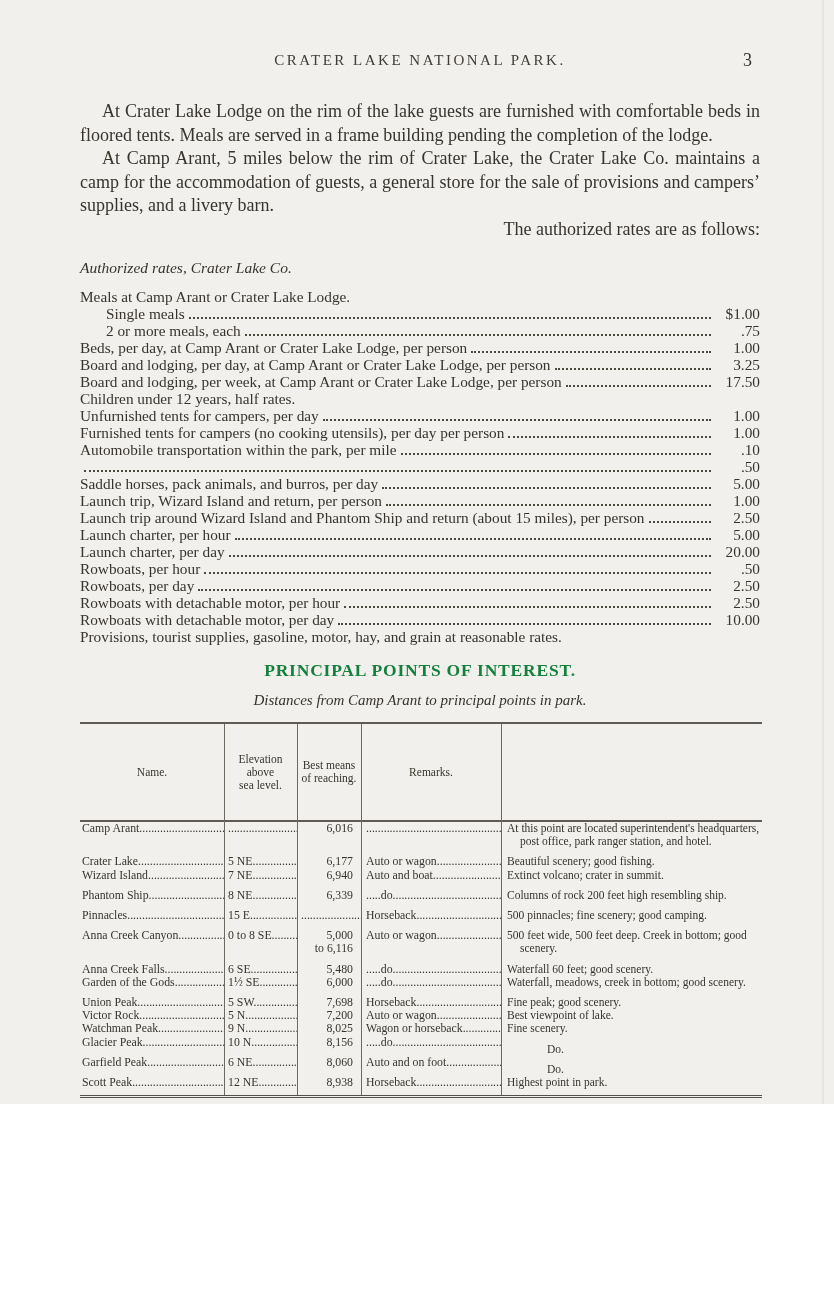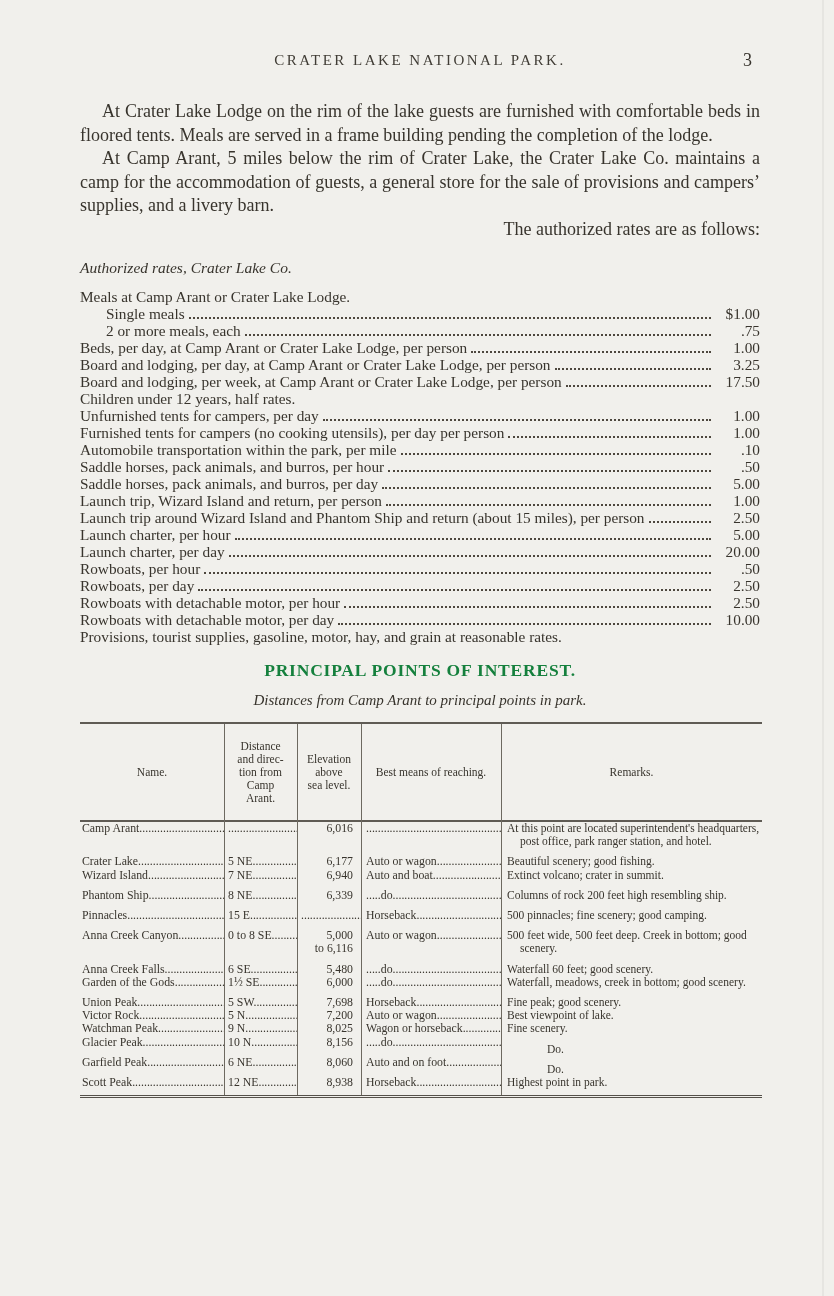--- a/index.html
+++ b/index.html
@@ -1,18 +1,18 @@
 <!DOCTYPE html>
 <html><head>
 <meta charset="utf-8">
 <style>
   html,body { margin:0; padding:0; }
   .page {
     position: relative;
-    width: 834px; height: 1296px;
+    width: 834px; height: 1104px;
     background: linear-gradient(135deg, #f2f1ed 0%, #f0efeb 60%, #edecb e 100%);
     background-color: #f1f0ec;
     font-family: "Liberation Serif", "DejaVu Serif", serif;
     color: #38342d;
     overflow: hidden;
   }
   .scan-edge { position:absolute; top:0; right:10px; width:2px; height:100%; background:rgba(90,85,78,0.07); }
   .content { position:absolute; left:80px; top:52px; width:680px; }
 
   
@@ -135,21 +135,20 @@
     <span class="price">1.00</span>
   </div>
 
   <div class="rate-row">
     <span class="rate-label">Automobile transportation within the park, per mile</span>
     <span class="leader"></span>
     <span class="price">.10</span>
   </div>
 
   <div class="rate-row">
-    <span class="rate-label">Saddle horses, pack animals, and burros, per hour</span>
     <span class="leader"></span>
     <span class="price">.50</span>
   </div>
 
   <div class="rate-row">
     <span class="rate-label">Saddle horses, pack animals, and burros, per day</span>
     <span class="leader"></span>
     <span class="price">5.00</span>
   </div>
 
@@ -211,25 +210,20 @@
     <div class="poi-subtitle">Distances from Camp Arant to principal points in park.</div>
 
     <div class="ptable">
       <div class="vline v1"></div>
       <div class="vline v2"></div>
       <div class="vline v3"></div>
       <div class="vline v4"></div>
 
       <div class="grid5 thead">
         <div class="hc">Name.</div>
-        <div class="hc">Distance
-and direc-
-tion from
-Camp
-Arant.</div>
         <div class="hc">Elevation
 above
 sea level.</div>
         <div class="hc">Best means of reaching.</div>
         <div class="hc">Remarks.</div>
       </div>
 
 
       <div>
   <div class="grid5 trow">

